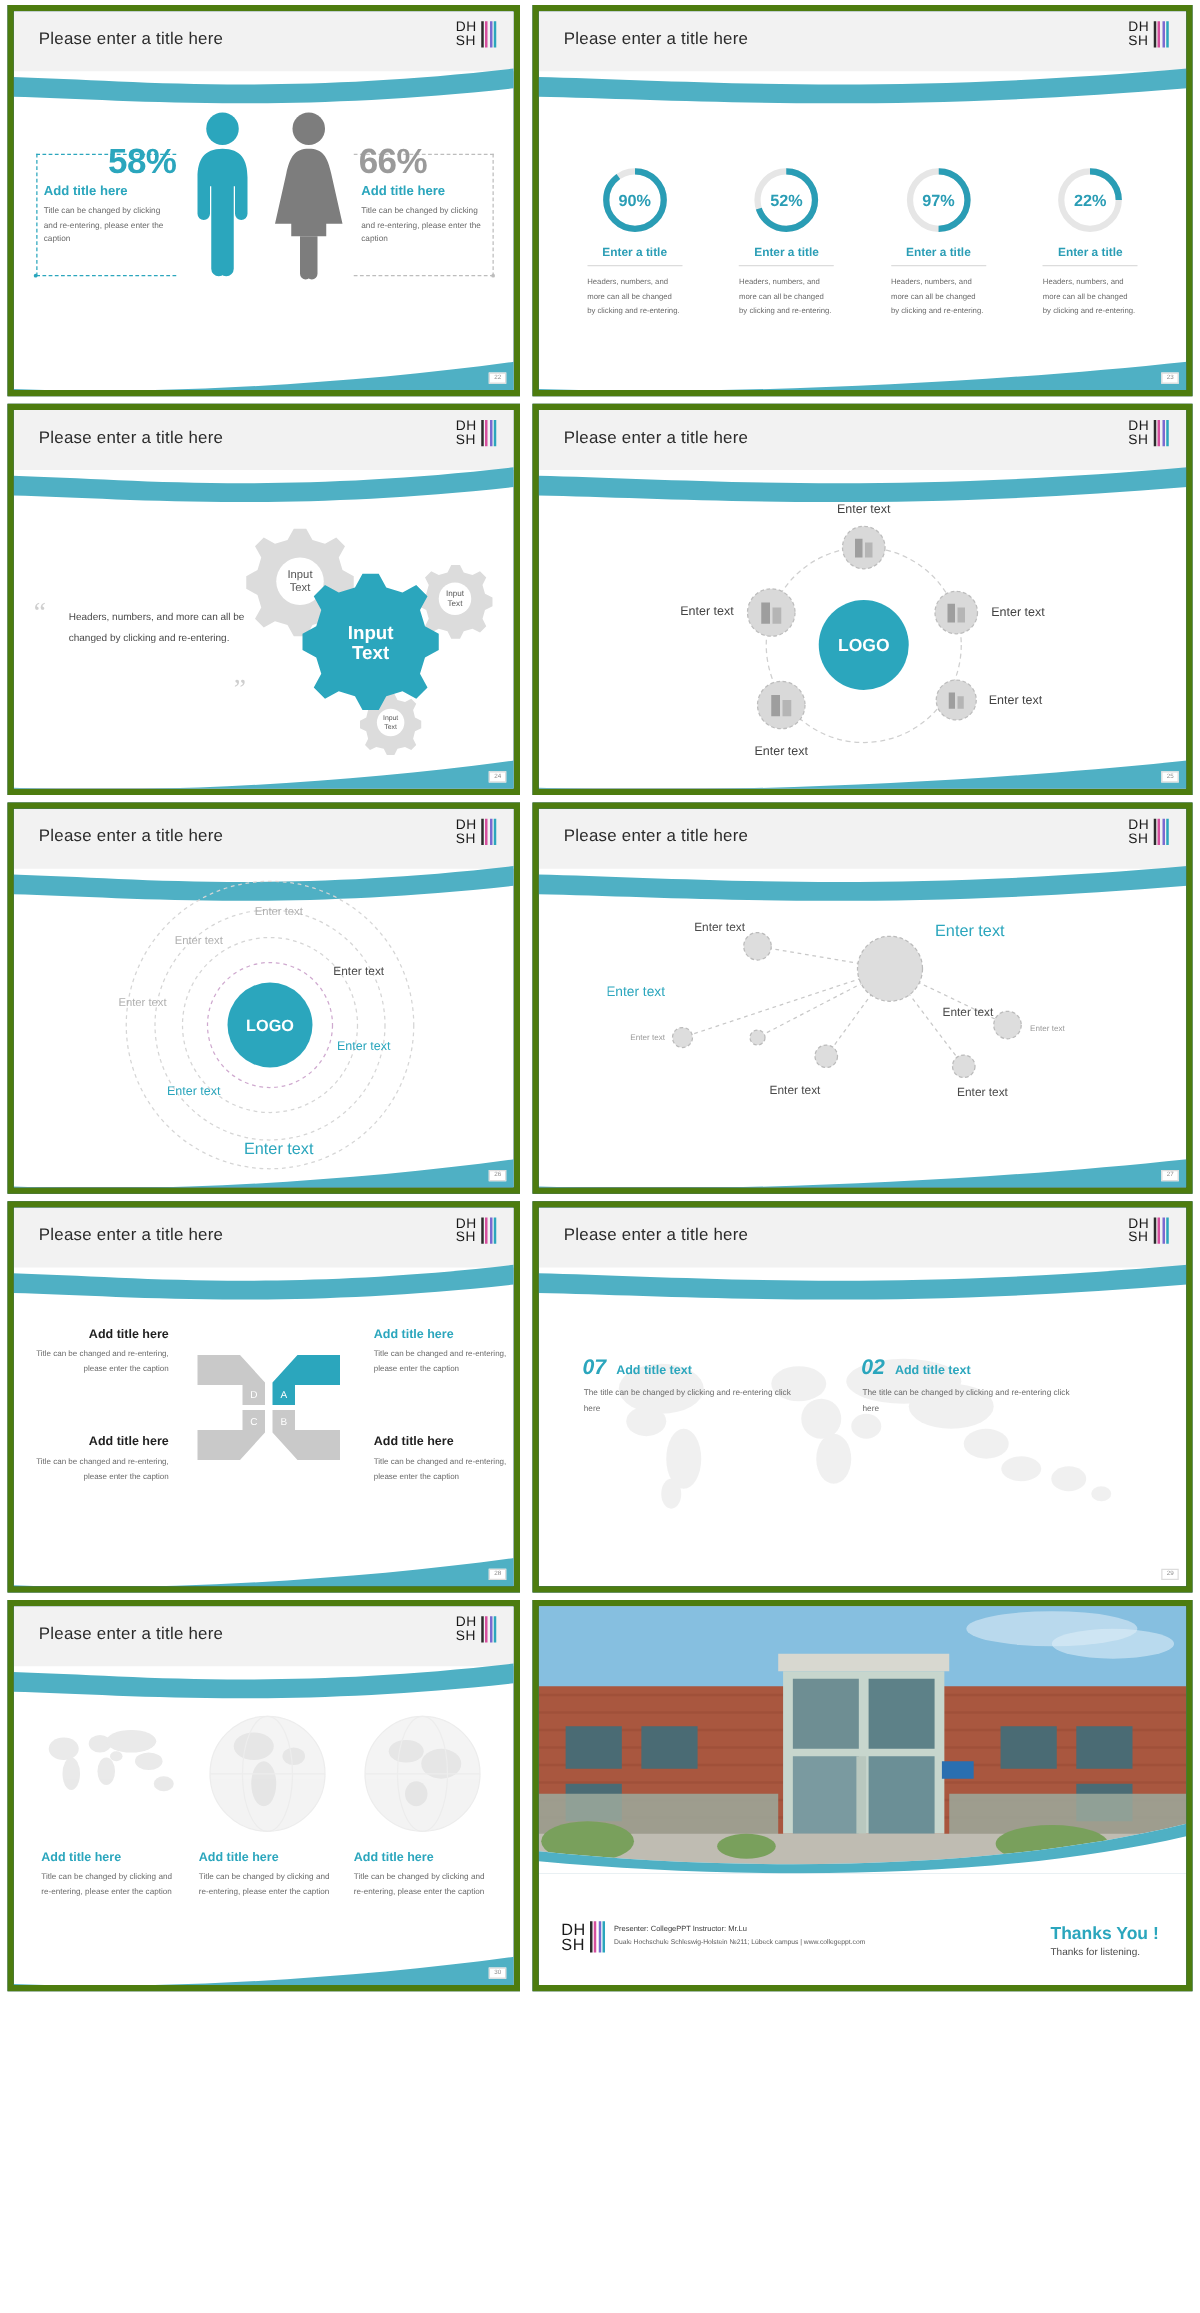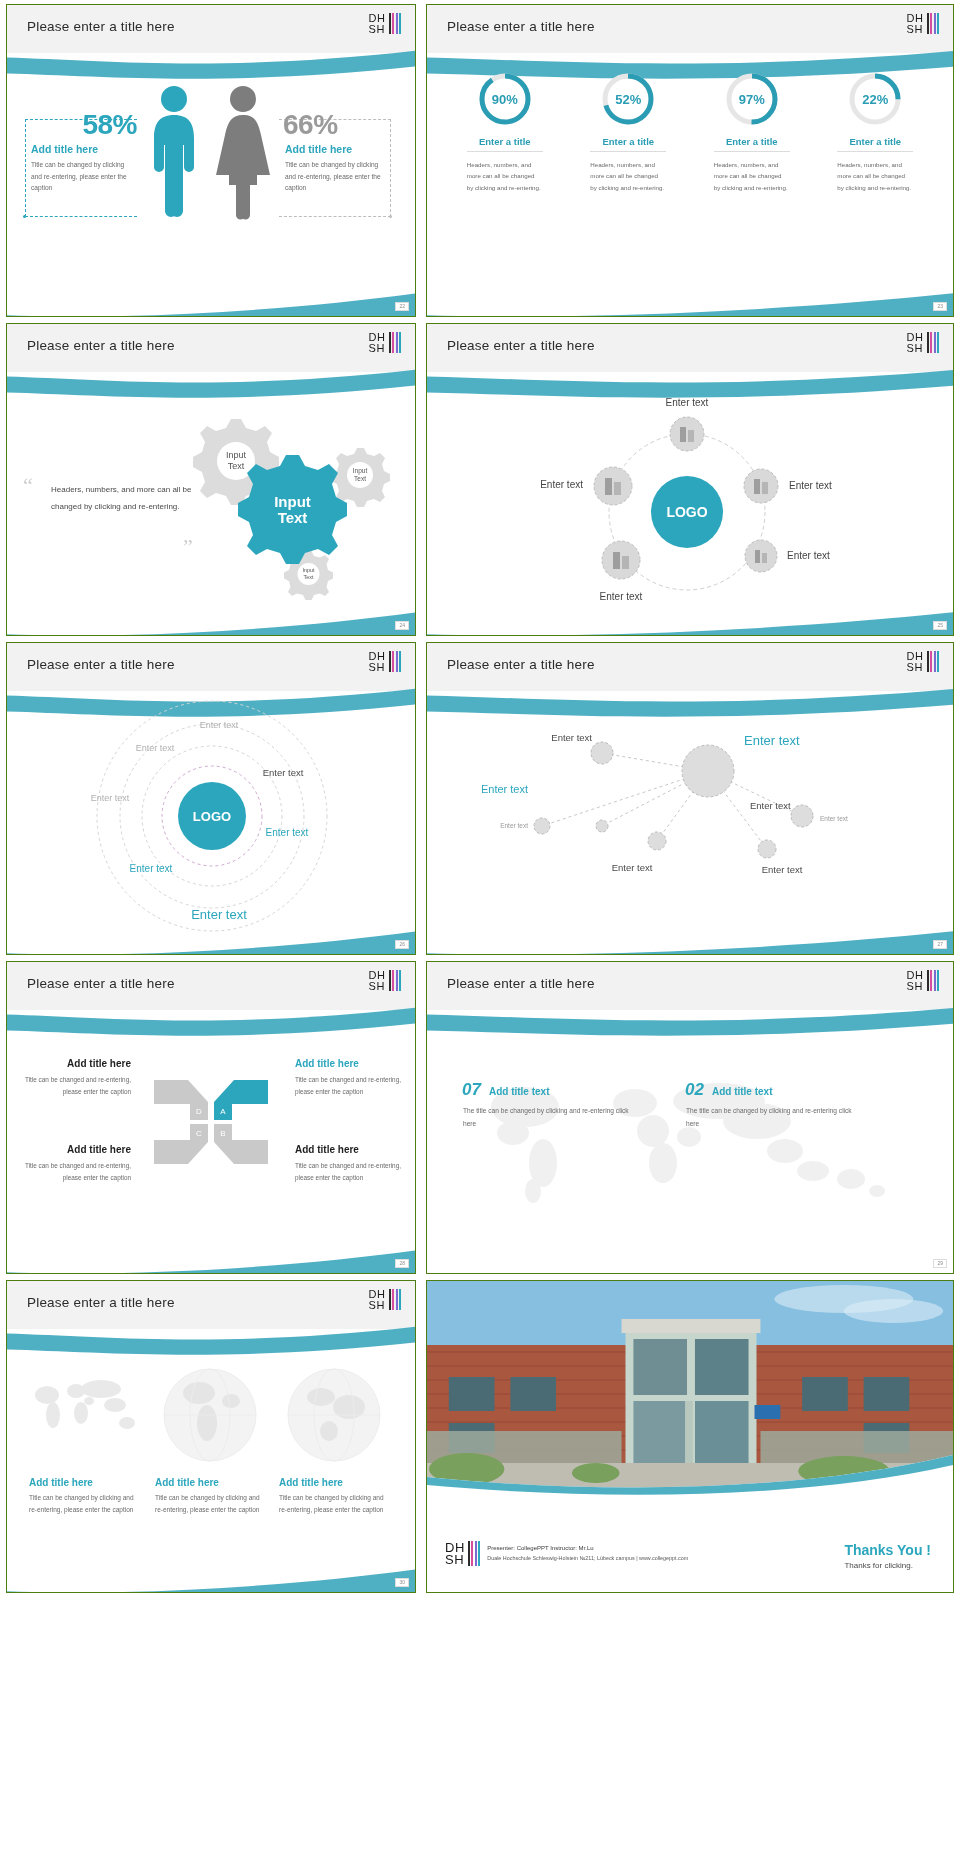--- a/index.html
+++ b/index.html
@@ -14,21 +14,21 @@
     display: grid;
     grid-template-columns: 410px 1fr;
     grid-template-rows: repeat(5, 313px);
     column-gap: 10px;
     row-gap: 6px;
     padding: 4px 6px;
   }
   .slide {
     position: relative;
     background: #0c4a6e;
-    border: 1px solid #4d7c0f;
+    border: 5px solid #4d7c0f;
     overflow: hidden;
   }
   .slide-inner { position:absolute; inset:0; overflow:hidden; background:#fff; }
   .hdr {
     position: absolute; left:0; right:0; top:0; height: 48px;
     background: #f2f2f2;
   }
   .hdr-title {
     position:absolute; left: 20px; top: 14px;
     font-size: 13.5px; color: #2b2b2b; font-weight: 400;
@@ -65,21 +65,21 @@
   
   .ppl-wrap { position:absolute; inset:48px 0 0 0; }
   .pct { font-size:28px; font-weight:700; letter-spacing:-.5px; }
   .blk-title { font-size:10.5px; font-weight:700; color:#2ba6bd; margin-bottom:4px;}
   .blk-body { font-size:6.6px; line-height:1.75; color:#6a6a6a; }
   .dashbox { position:absolute; border:1px dashed #2ba6bd; }
   .dashbox.right { border-color:#bdbdbd; }
   .dot { position:absolute; width:3px;height:3px;border-radius:50%;background:#2ba6bd;}
 
   
-  .donuts { position:absolute; inset:48px 0 0 0; display:flex; justify-content:space-around; padding: 18px 16px 0;}
+  .donuts { position:absolute; inset:48px 0 0 0; display:flex; justify-content:space-around; padding: 18px 16px 0; align-items: center;}
   .donut-col { width:76px; text-align:left; }
   .donut { width:56px;height:56px;margin:0 auto 9px; position:relative;}
   .donut svg{width:56px;height:56px;transform:rotate(-90deg);}
   .donut span{position:absolute;inset:0;display:flex;align-items:center;justify-content:center;
     font-size:13px;font-weight:700;color:#2a9db5;transform:none;}
   .donut-title{font-size:9.5px;font-weight:700;color:#2a9db5;text-align:center;padding-bottom:4px;border-bottom:1px solid #dcdcdc;}
   .donut-body{font-size:6.2px;line-height:1.85;color:#6a6a6a;margin-top:7px;}
 
   
   .quote-mark{font-size:22px;color:#cfcfcf;font-family:"Liberation Serif",serif;line-height:.6;}
@@ -750,18 +750,18 @@
         </div>
       </div>
       <div style="padding-top:3px;">
         <div class="foot-l1">Presenter: CollegePPT   Instructor: Mr.Lu</div>
         <div class="foot-l2">Duale Hochschule Schleswig-Holstein №211; Lübeck campus  |  www.collegeppt.com</div>
       </div>
     </div>
 
     <div style="position:absolute;right:22px;bottom:22px;text-align:left;">
       <div class="thanks-big">Thanks You !</div>
-      <div class="thanks-sm">Thanks for clicking.</div>
+      <div class="thanks-sm">Thanks for listening.</div>
     </div>
   </div>
     </div>
 
 </div>
 
 </body></html>

